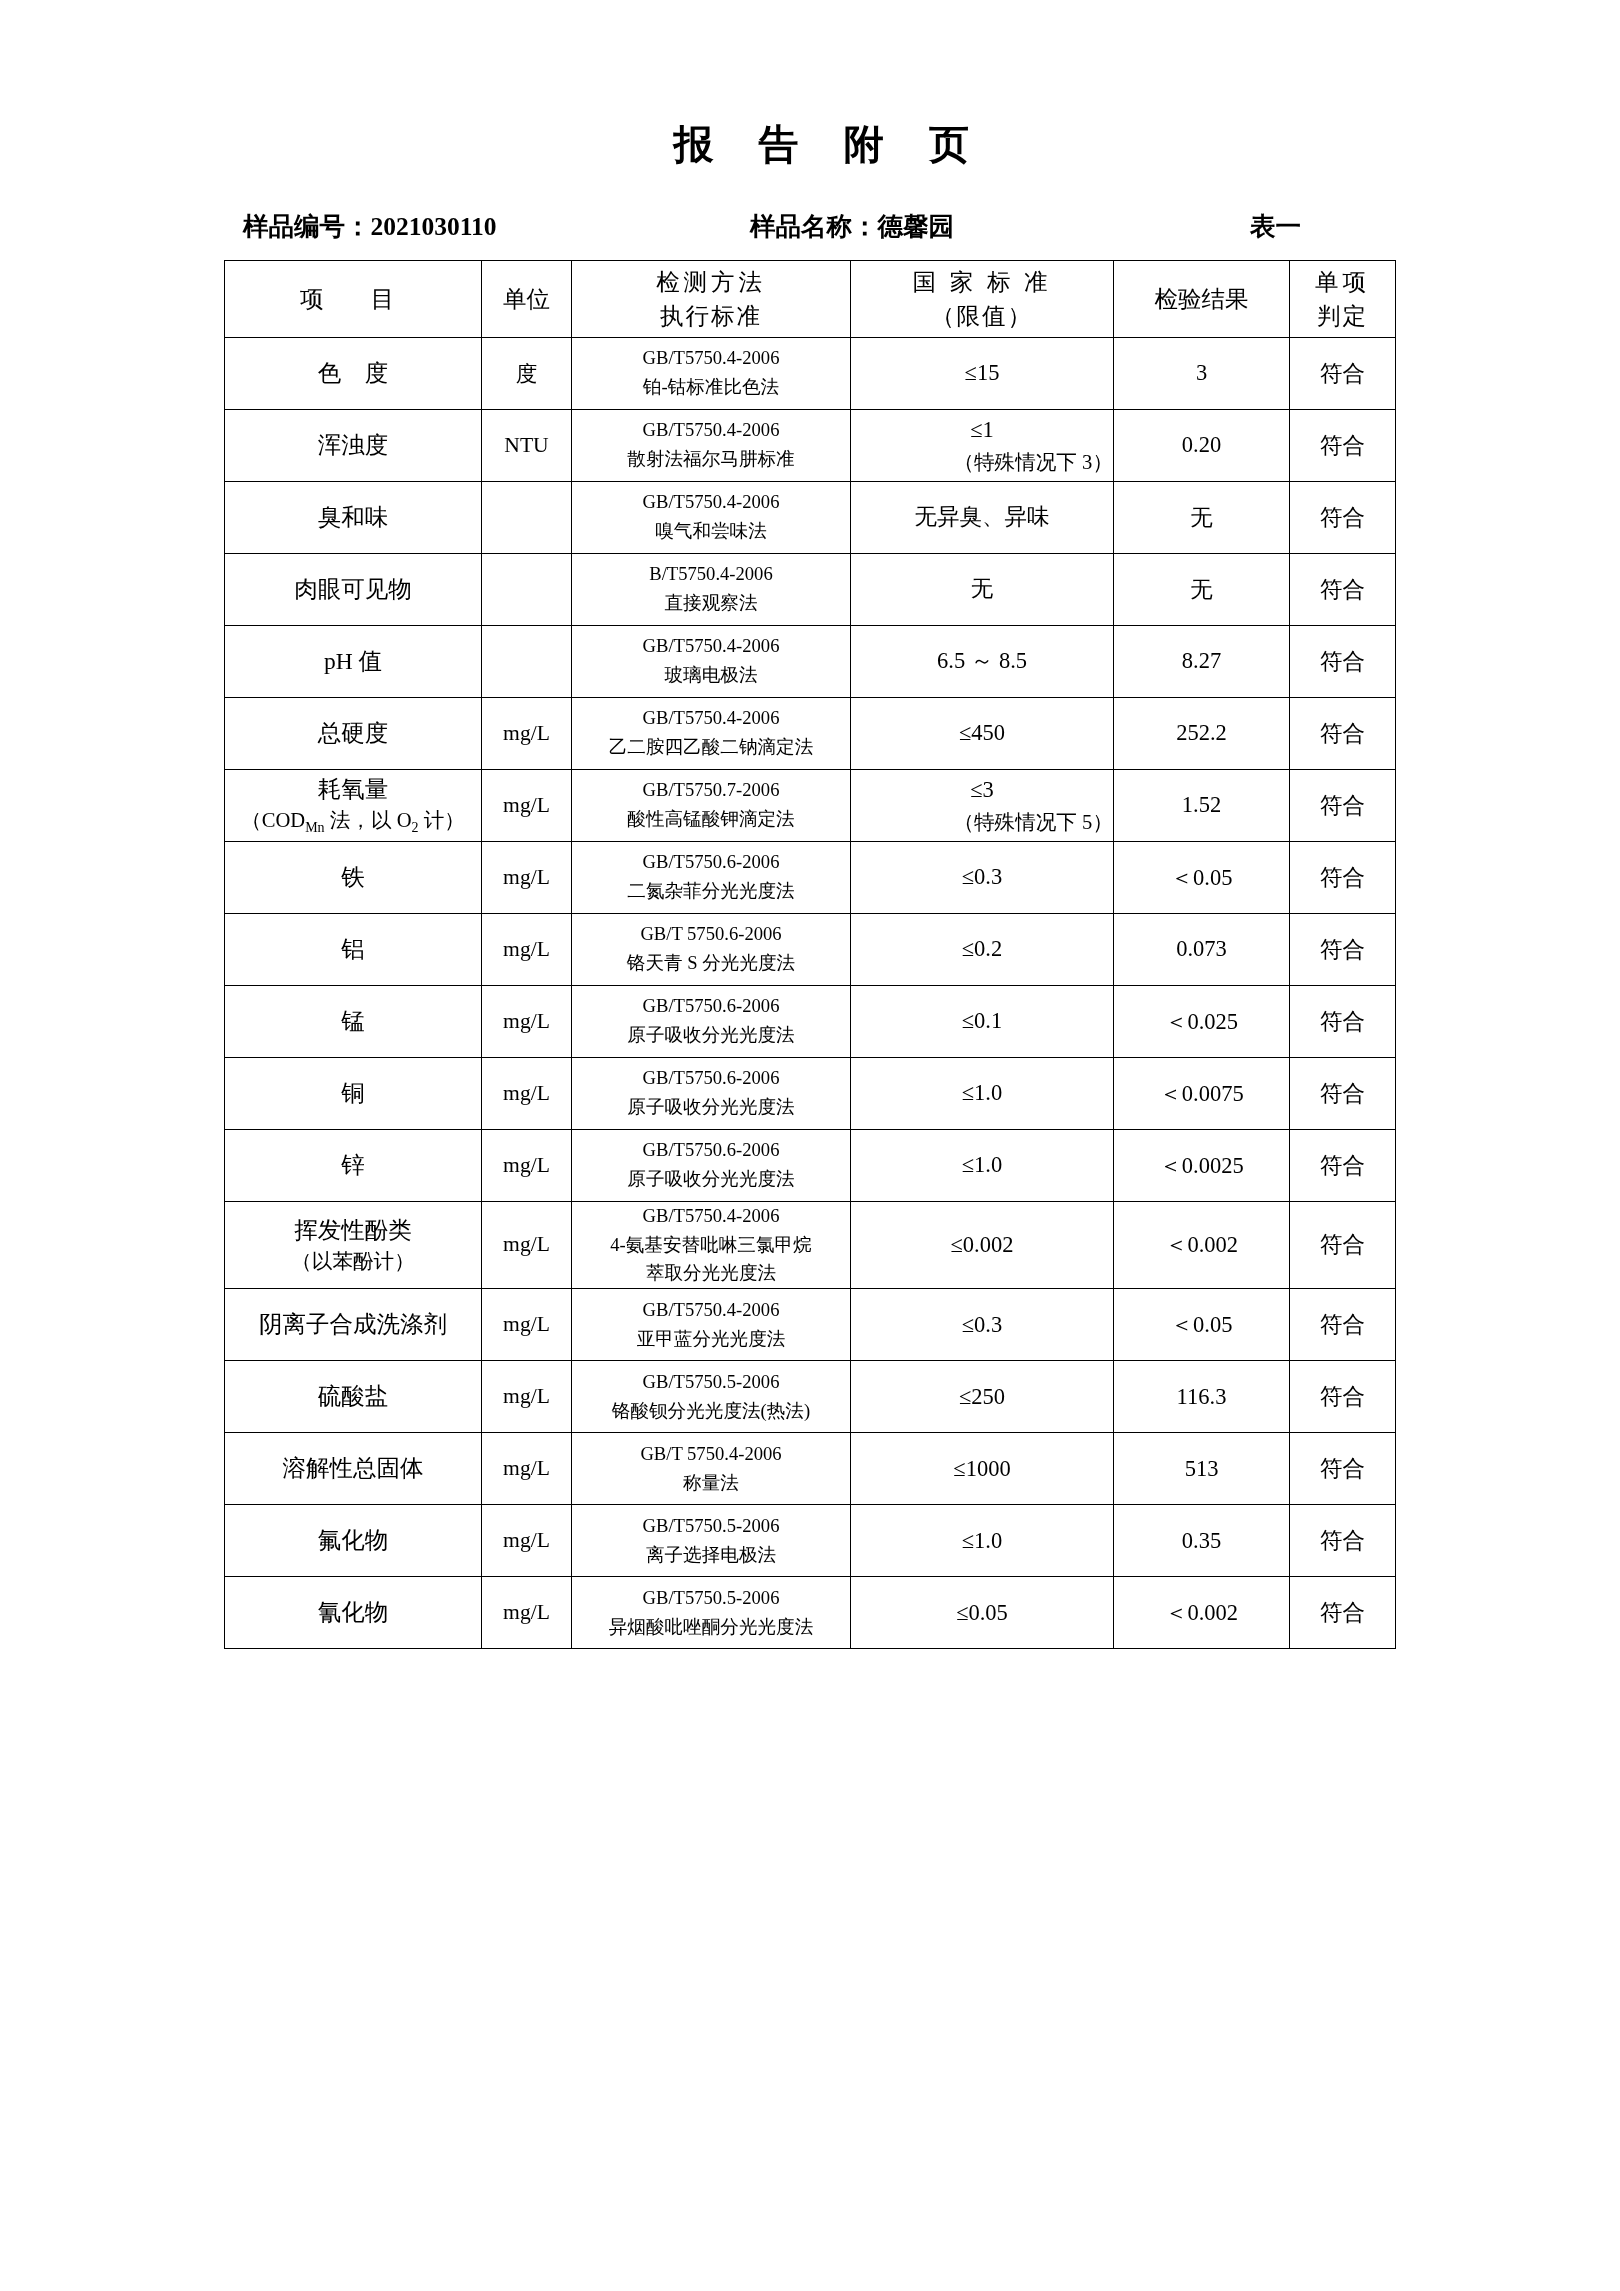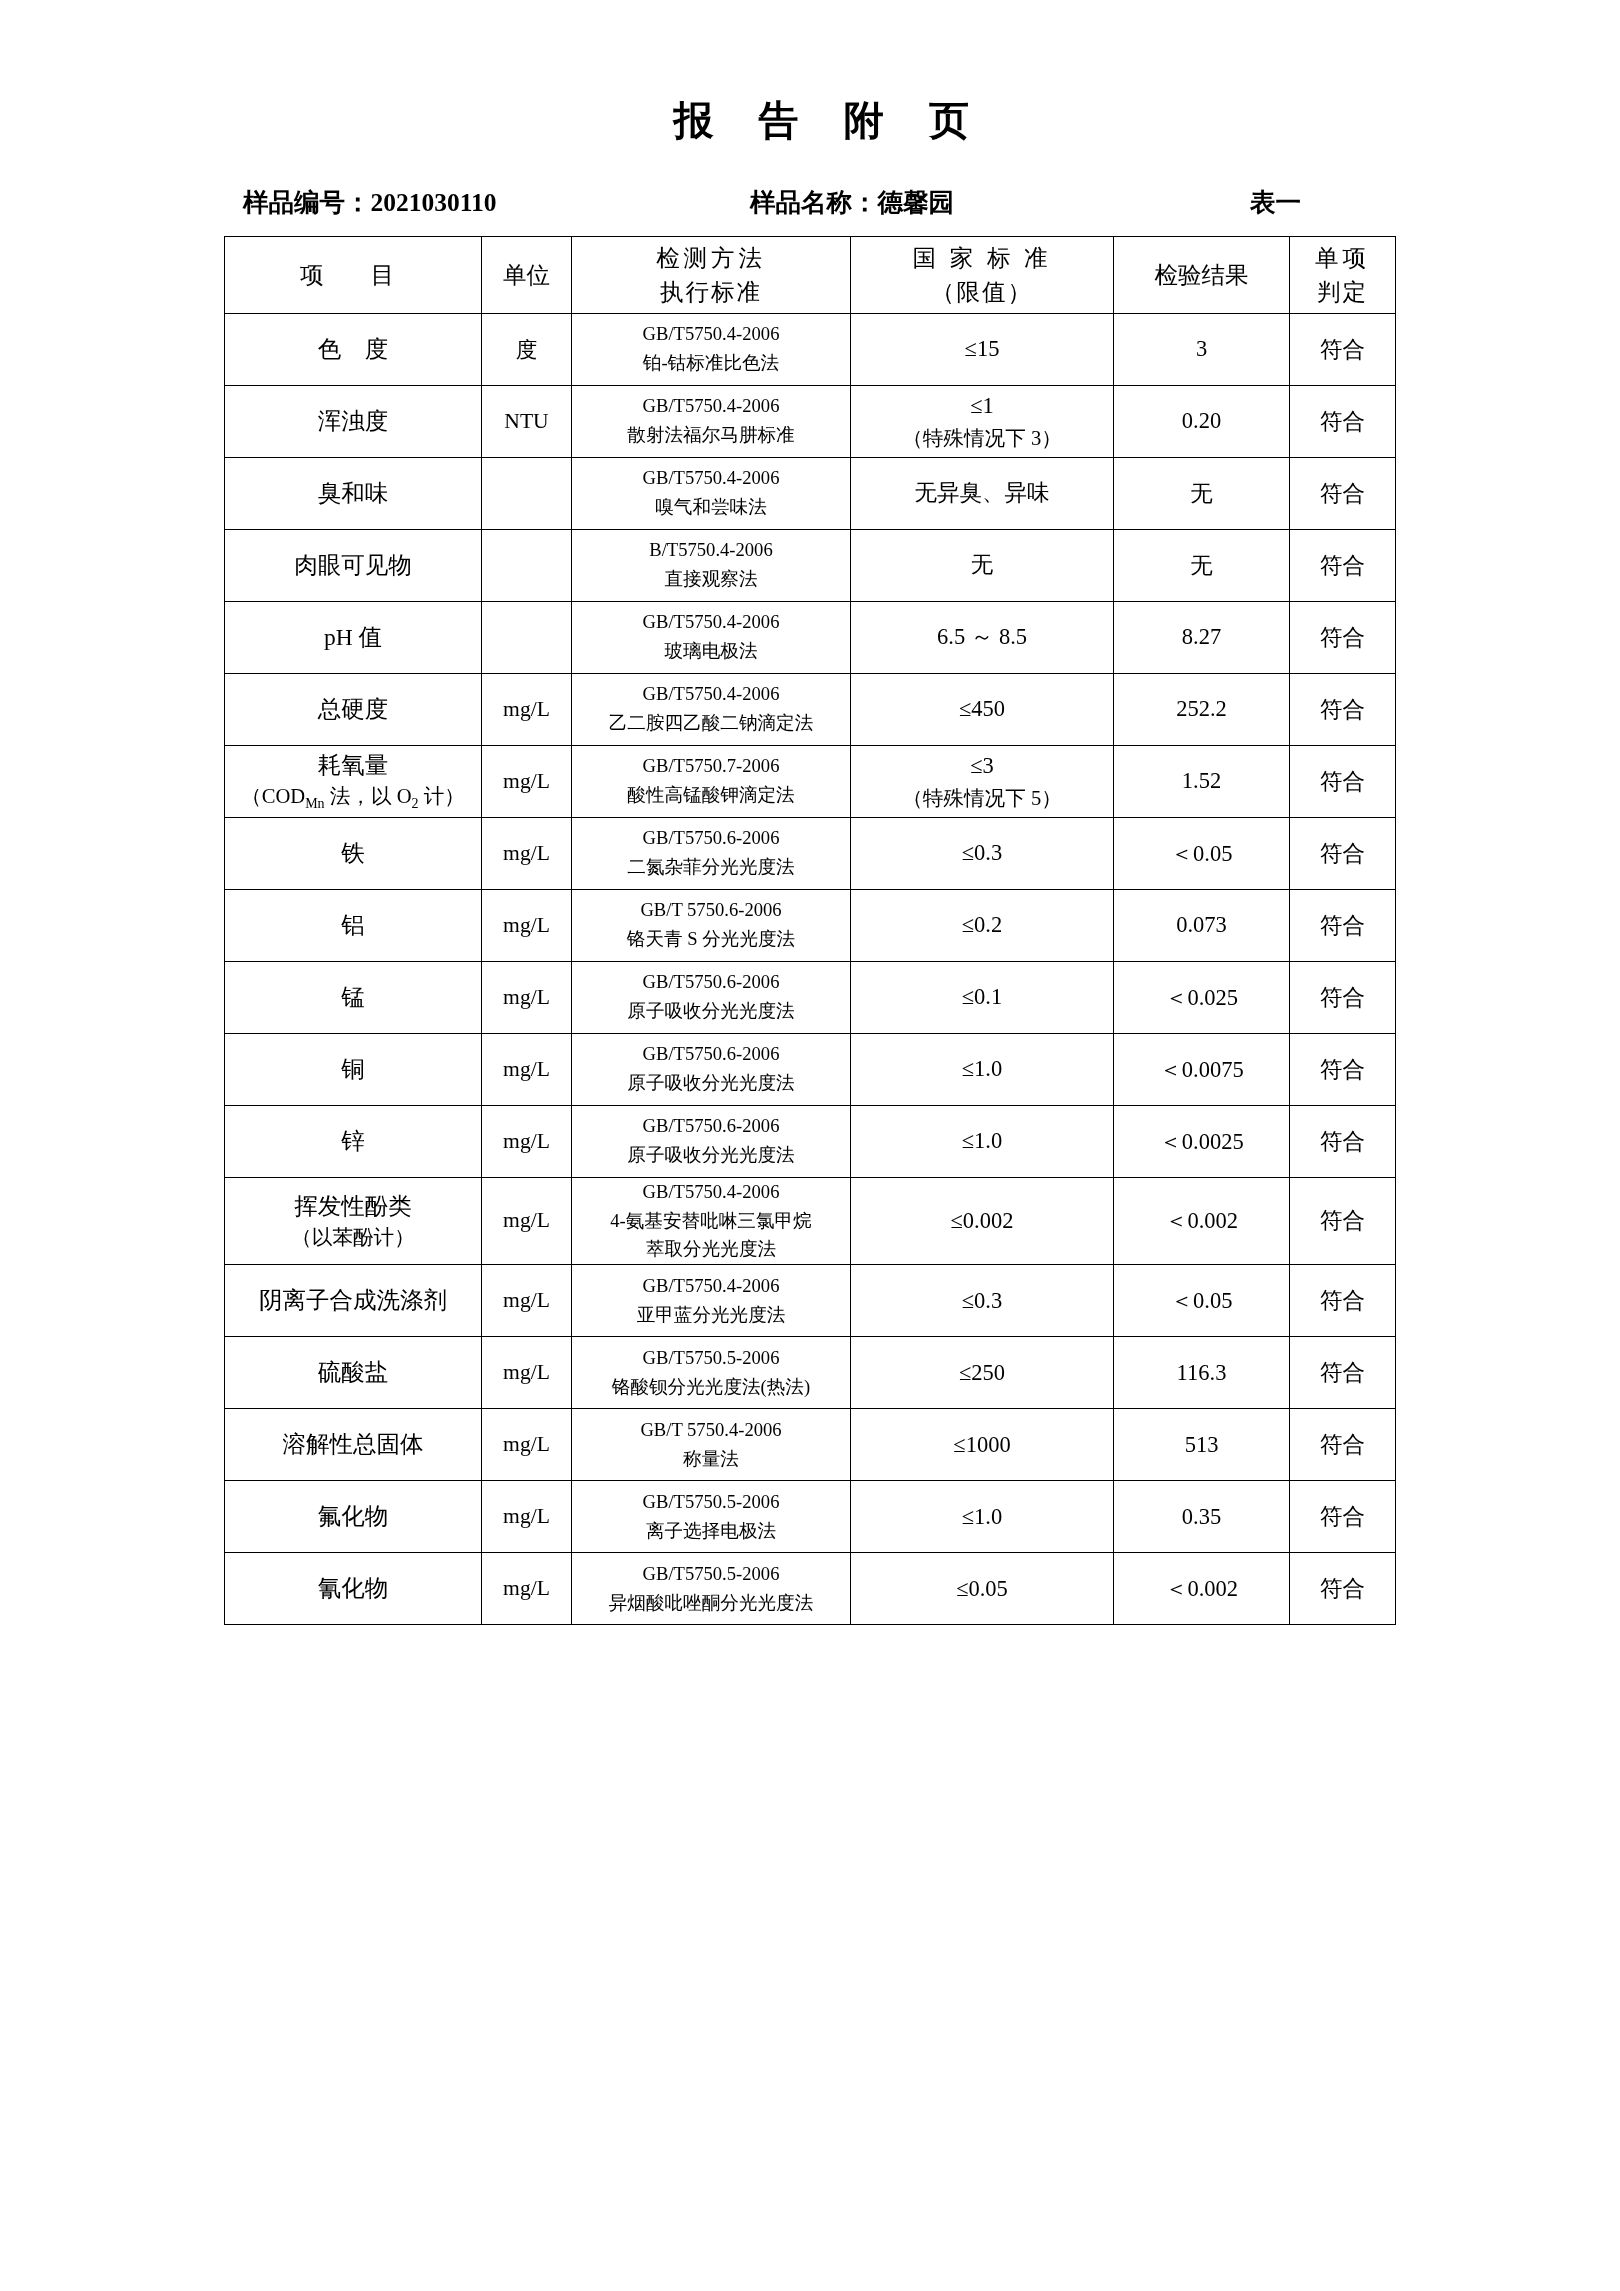--- a/index.html
+++ b/index.html
@@ -19,21 +19,21 @@
     width: 1620px;
     height: 2292px;
     box-sizing: border-box;
     padding: 0;
   }
   .title {
     text-align: center;
     font-size: 40px;
     font-weight: bold;
     letter-spacing: 17.6px;
-    margin-top: 93px;
+    margin-top: 117px;
     font-family: "Liberation Serif", "DejaVu Serif", serif;
     padding-left: 40px;
   }
   .meta-row {
     position: relative;
     margin-top: 37px;
     height: 37px;
     font-size: 25.5px;
     font-weight: bold;
   }
@@ -100,21 +100,21 @@
     padding: 5.9px 3.9px;
   }
   td.method .m1 { display: block; }
   td.method .m2 { display: block; font-family: Liberation Serif, serif; }
   td.method .m3 { display: block; }
   td.std {
     font-size: 22.5px;
     line-height: 1.5;
   }
   td.std .s1 { display: block; }
-  td.std .s2 { display: block; font-size: 20.6px; }
+  td.std .s2 { display: block; font-size: 20.6px; text-align: right; }
   td.result {
     font-size: 22.5px;
   }
   td.judge {
     font-size: 22.5px;
   }
   tr.r-normal td { height: 71px; }
   tr.r-tall td { height: 86px; }
   sub { font-size: 0.68em; vertical-align: sub; }
 </style>

